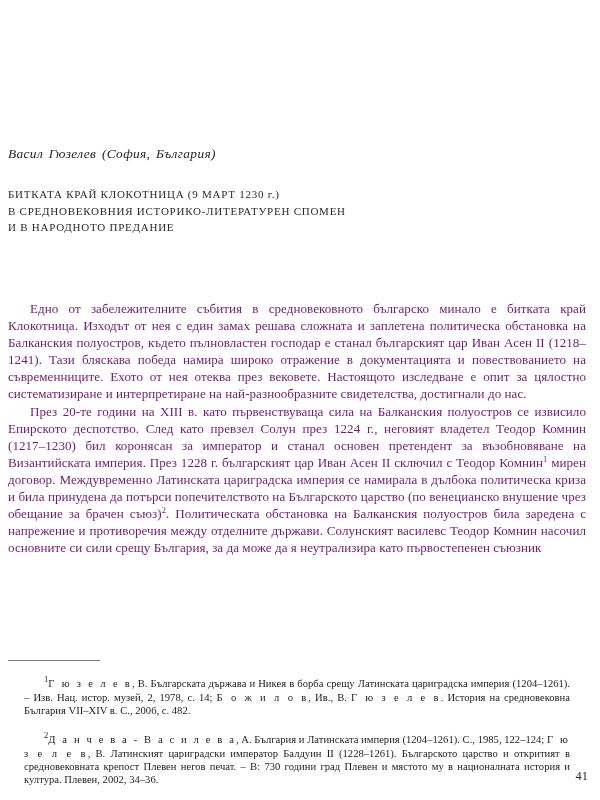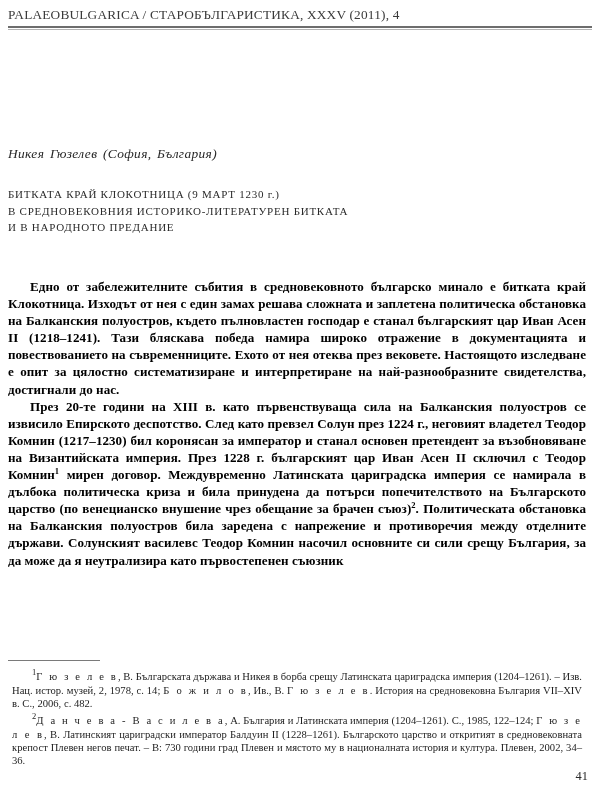--- a/index.html
+++ b/index.html
@@ -74,29 +74,28 @@
     font-size: 11px;
     letter-spacing: 0.75px;
     line-height: 1.52;
     color: #2a2a2a;
   }
   .title-line { white-space: nowrap; }
 
   
   .body-text {
     position: absolute;
-    top: 278px;
+    top: 300px;
     left: 8px;
     width: 578px;
     font-size: 13.05px;
     line-height: 17.1px;
     text-align: justify;
-    color: #000000;
+    color: #701a75;
     letter-spacing: 0.05px;
-    font-weight: bold;
   }
   .body-text p {
     margin: 0;
     text-indent: 22px;
   }
   .body-text p.first { text-indent: 22px; }
   sup {
     font-size: 8.5px;
     vertical-align: super;
     line-height: 0;
@@ -109,21 +108,21 @@
     left: 8px;
     width: 578px;
   }
   .fn-rule {
     width: 92px;
     height: 1.4px;
     background: #7a7a7a;
     margin-bottom: 9px;
   }
   .footnotes p {
-    margin: 4px;
+    margin: 16px;
     font-size: 10.6px;
     line-height: 13.3px;
     text-align: justify;
     text-indent: 20px;
     color: #1d1d1d;
     letter-spacing: 0.01px;
   }
   .sp { letter-spacing: 2.1px; }
 
   
@@ -134,31 +133,26 @@
     font-size: 12.4px;
     color: #2a2a2a;
     text-align: right;
   }
 </style>
 </head>
 <body>
 
 <div class="page">
 
-  <div class="running-head">
-    <div class="running-head-text">PALAEOBULGARICA / СТАРОБЪЛГАРИСТИКА, XXXV (2011), 4</div>
-    <div class="head-rule"></div>
-    <div class="head-rule2"></div>
-  </div>
 
-  <div class="author">Никея  Гюзелев  (София,  България)</div>
+  <div class="author">Васил  Гюзелев  (София,  България)</div>
 
   <div class="title">
     <div class="title-line">БИТКАТА КРАЙ КЛОКОТНИЦА (9 МАРТ 1230 г.)</div>
-    <div class="title-line">В СРЕДНОВЕКОВНИЯ ИСТОРИКО-ЛИТЕРАТУРЕН БИТКАТА</div>
+    <div class="title-line">В СРЕДНОВЕКОВНИЯ ИСТОРИКО-ЛИТЕРАТУРЕН СПОМЕН</div>
     <div class="title-line">И В НАРОДНОТО ПРЕДАНИЕ</div>
   </div>
 
   <div class="body-text">
     <p class="first">Едно от забележителните събития в средновековното българско минало е битката край Клокотница. Изходът от нея с един замах решава сложната и заплетена политическа обстановка на Балканския полуостров, където пълновластен господар е станал българският цар Иван Асен II (1218–1241). Тази бляскава победа намира широко отражение в документацията и повествованието на съвременниците. Ехото от нея отеква през вековете. Настоящото изследване е опит за цялостно систематизиране и интерпретиране на най-разнообразните свидетелства, достигнали до нас.</p>
     <p><span>През 20-те години на XIII в. като първенствуваща сила на Балканския полуостров се извисило Епирското деспотство. След като превзел Солун през 1224 г., неговият владетел Теодор Комнин (1217–1230) бил коронясан за император и станал основен претендент за възобновяване на Византийската империя. През 1228 г. българският цар Иван Асен II сключил с Теодор Комнин</span><sup>1</sup><span> мирен договор. Междувременно Латинската цариградска империя се намирала в дълбока политическа криза и била принудена да потърси попечителството на Българското царство (по венецианско внушение чрез обещание за брачен съюз)</span><sup>2</sup><span>. Политическата обстановка на Балканския полуостров била заредена с напрежение и противоречия между отделните държави. Солунският василевс Теодор Комнин насочил основните си сили срещу България, за да може да я неутрализира като първостепенен съюзник</span></p>
   </div>
 
   <div class="footnotes">
     <div class="fn-rule"></div>

